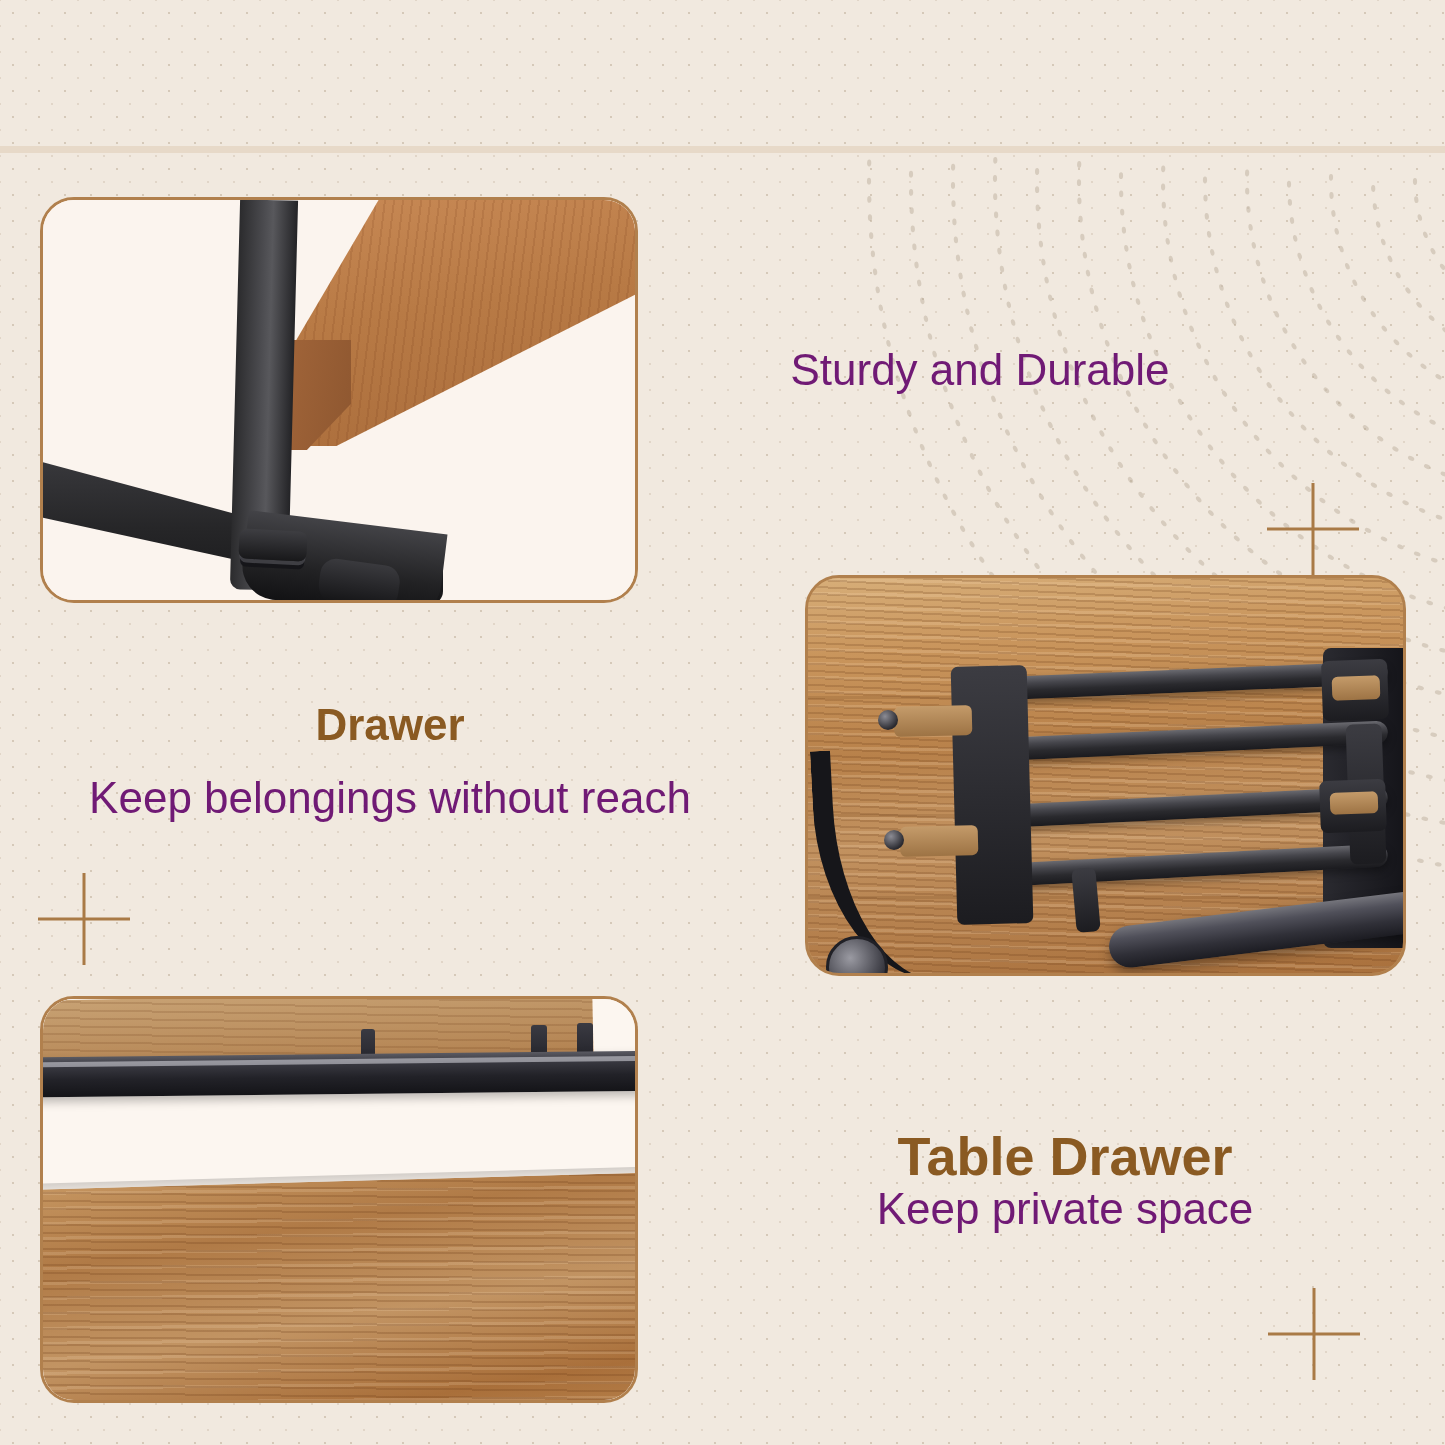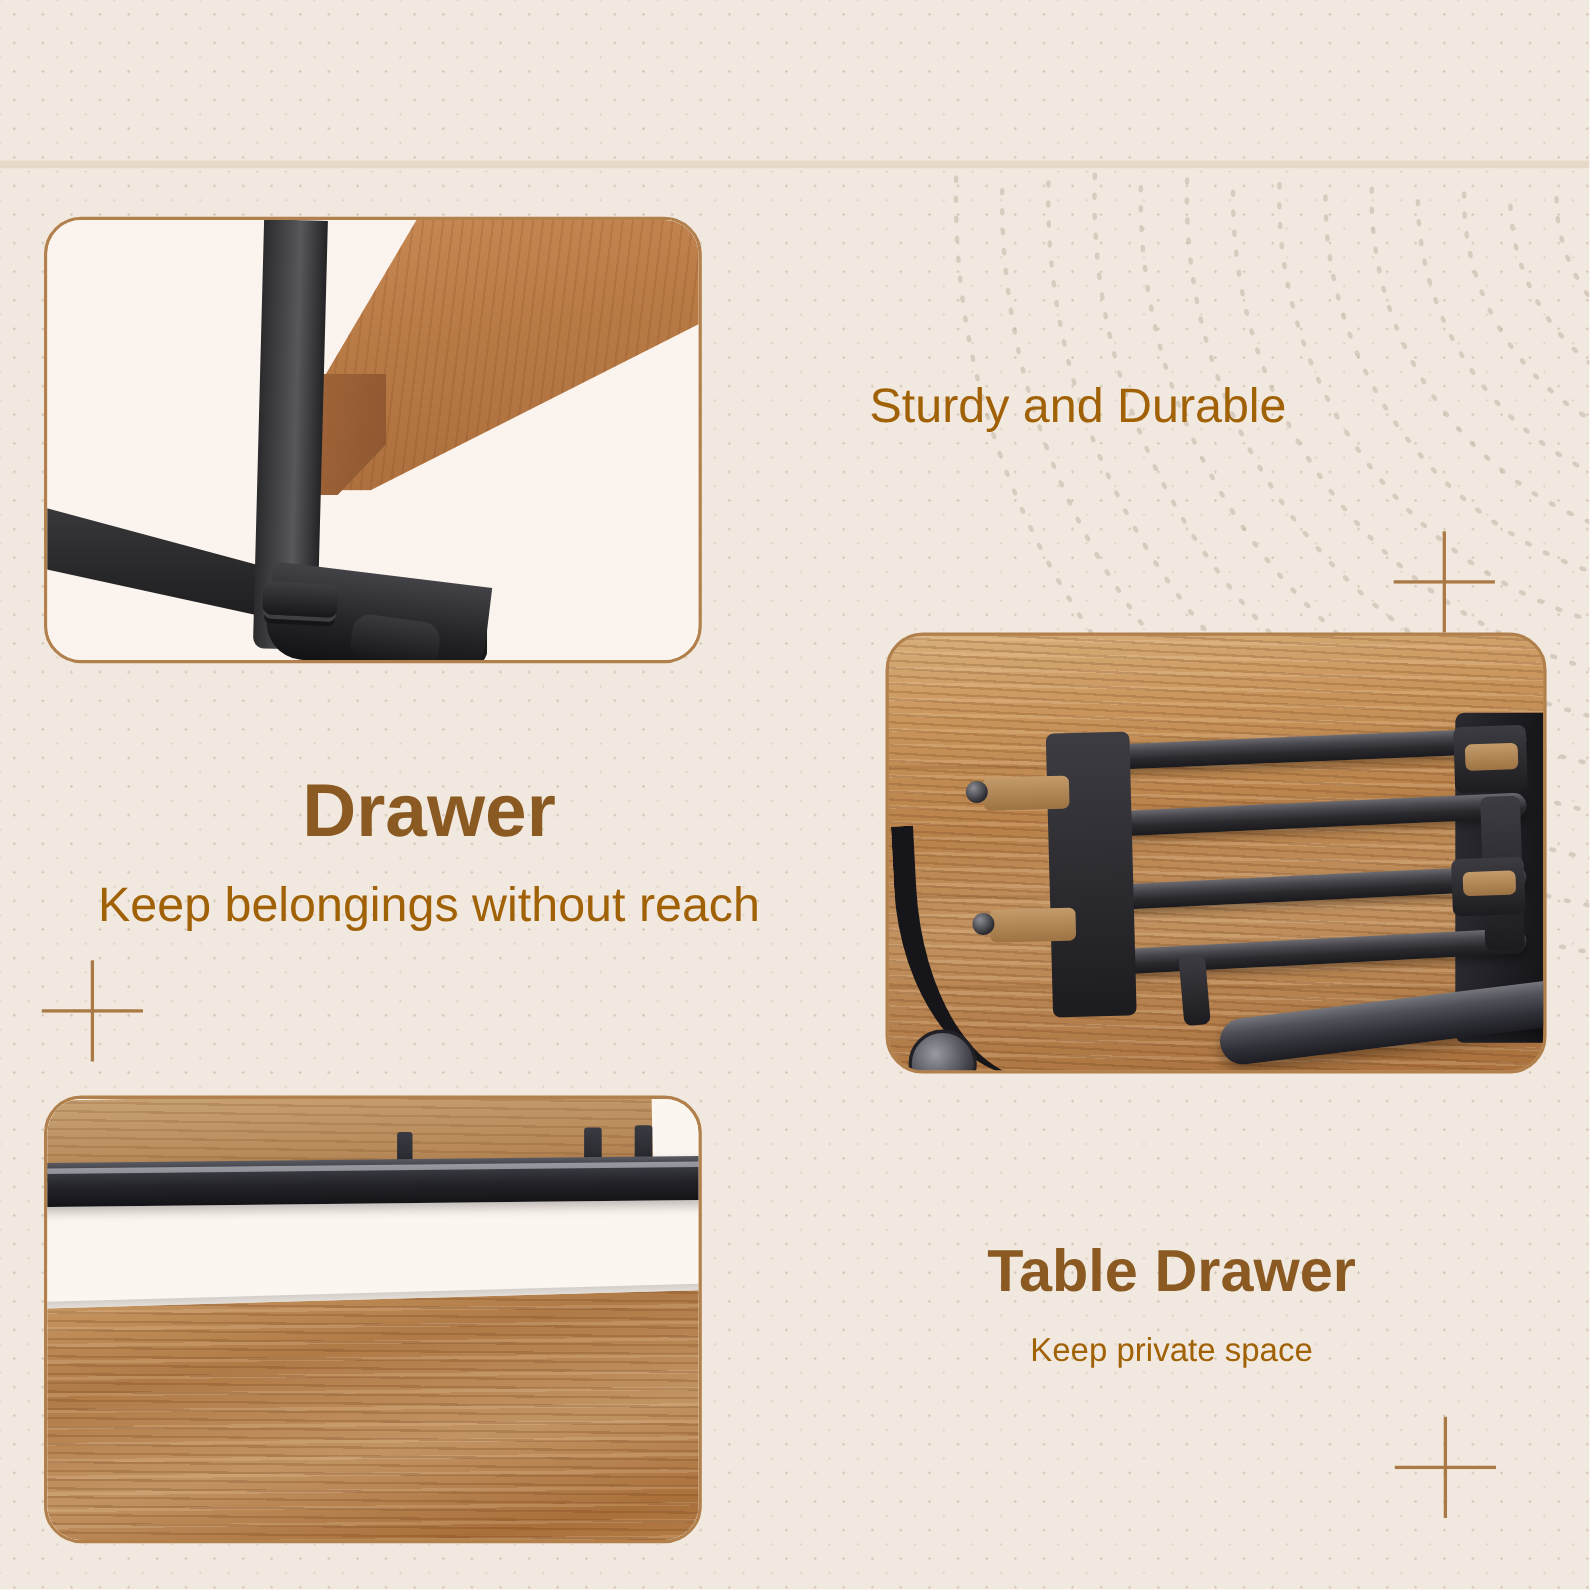--- a/index.html
+++ b/index.html
@@ -101,36 +101,36 @@
   .feature-title {
     font-family: "Liberation Sans", sans-serif;
     font-weight: 700;
     color: #8A5A22;
     line-height: 1.05;
     white-space: nowrap;
   }
   .feature-sub {
     font-family: "Liberation Sans", sans-serif;
     font-weight: 400;
-    color: #a16207;
+    color: #701a75;
     line-height: 1.1;
     white-space: nowrap;
   }
 
   .feature-1 { left: 655px; top: 318px; width: 650px; }
   .feature-1 .feature-title { font-size: 55px; }
   .feature-1 .feature-sub   { font-size: 44px; margin-top: 28px; }
 
   .feature-2 { left: 60px; top: 702px; width: 660px; }
-  .feature-2 .feature-title { font-size: 68px; text-align: center; }
+  .feature-2 .feature-title { font-size: 44px; text-align: center; }
   .feature-2 .feature-sub   { font-size: 44px; margin-top: 26px; }
 
   .feature-3 { left: 745px; top: 1128px; width: 640px; }
   .feature-3 .feature-title { font-size: 54px; }
-  .feature-3 .feature-sub   { font-size: 30px; margin-top: 26px; }
+  .feature-3 .feature-sub   { font-size: 44px; }
 
   
   .plus {
     position: absolute;
     z-index: 2;
     pointer-events: none;
   }
   .plus span {
     position: absolute;
     background: #A97A46;

